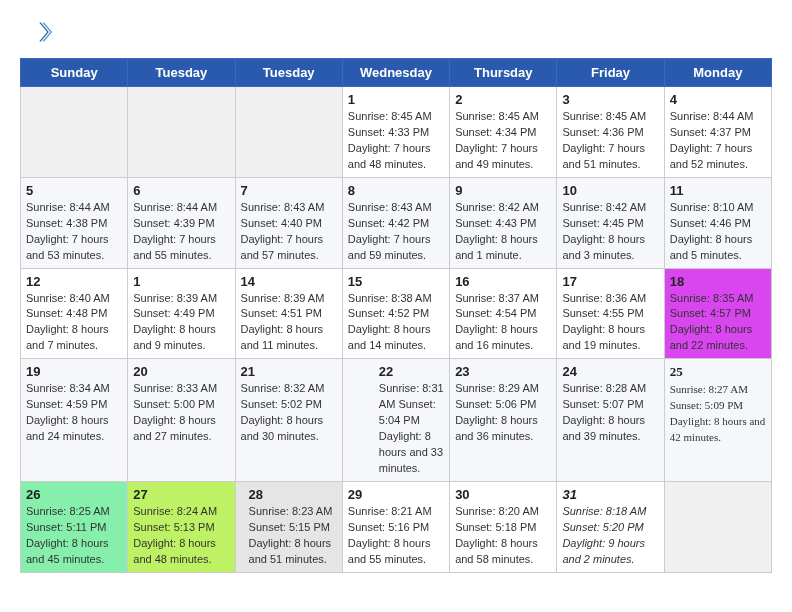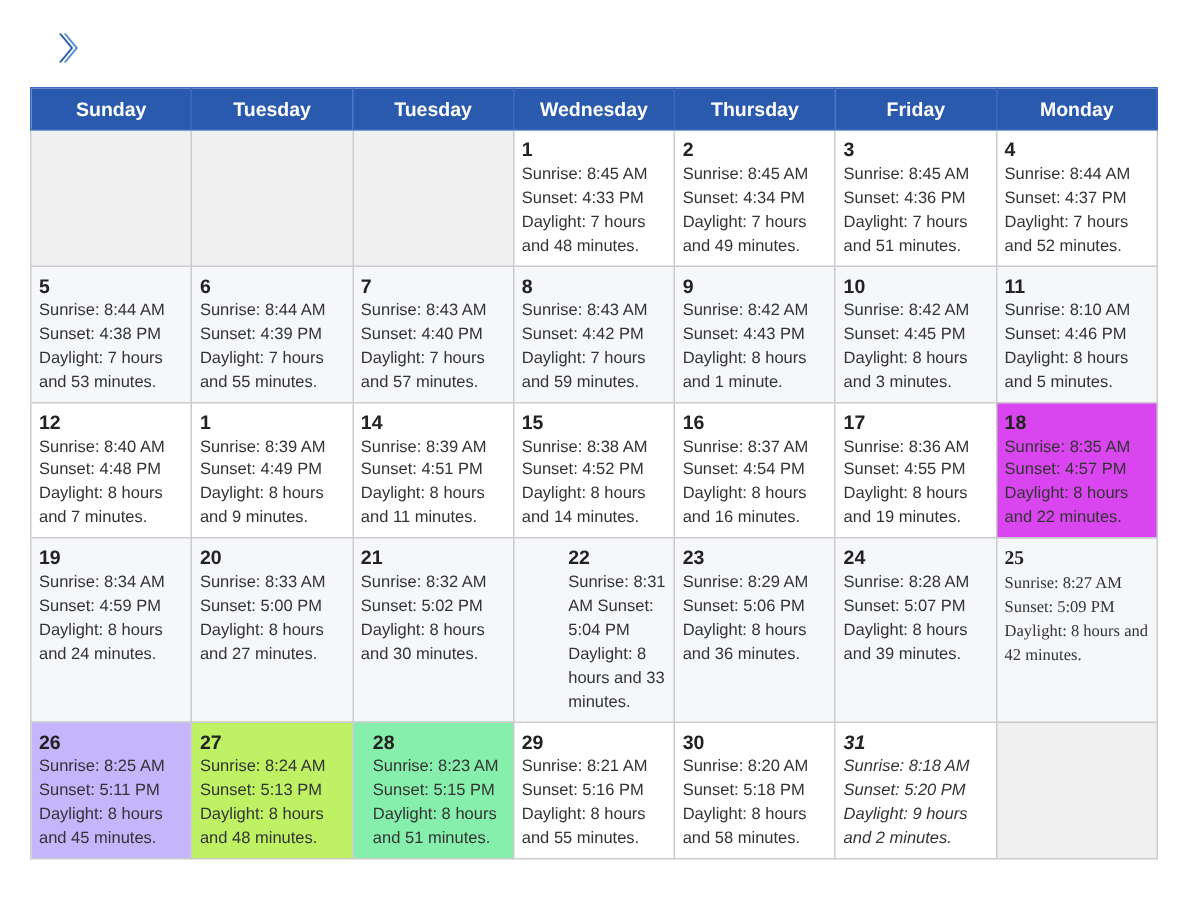--- a/index.html
+++ b/index.html
@@ -310,35 +310,35 @@
           </td>
           <td style="background: rgb(245, 247, 250); font-family: Liberation Serif, serif;">
             <span class="day-num">25</span>
             <div class="day-info">Sunrise: 8:27 AM
 Sunset: 5:09 PM
 Daylight: 8 hours
 and 42 minutes.</div>
           </td>
         </tr>
         <tr>
-          <td style="background: #c4b5fd;">
+          <td style="background: #86efac;">
             <span class="day-num">26</span>
             <div class="day-info">Sunrise: 8:25 AM
 Sunset: 5:11 PM
 Daylight: 8 hours
 and 45 minutes.</div>
           </td>
           <td style="background: #bef264;">
             <span class="day-num">27</span>
             <div class="day-info">Sunrise: 8:24 AM
 Sunset: 5:13 PM
 Daylight: 8 hours
 and 48 minutes.</div>
           </td>
-          <td style="background: #86efac; padding-left: 13px;">
+          <td style="background: #e5e5e5; padding-left: 13px;">
             <span class="day-num">28</span>
             <div class="day-info">Sunrise: 8:23 AM
 Sunset: 5:15 PM
 Daylight: 8 hours
 and 51 minutes.</div>
           </td>
           <td style="background: rgb(255, 255, 255);">
             <span class="day-num">29</span>
             <div class="day-info">Sunrise: 8:21 AM
 Sunset: 5:16 PM

